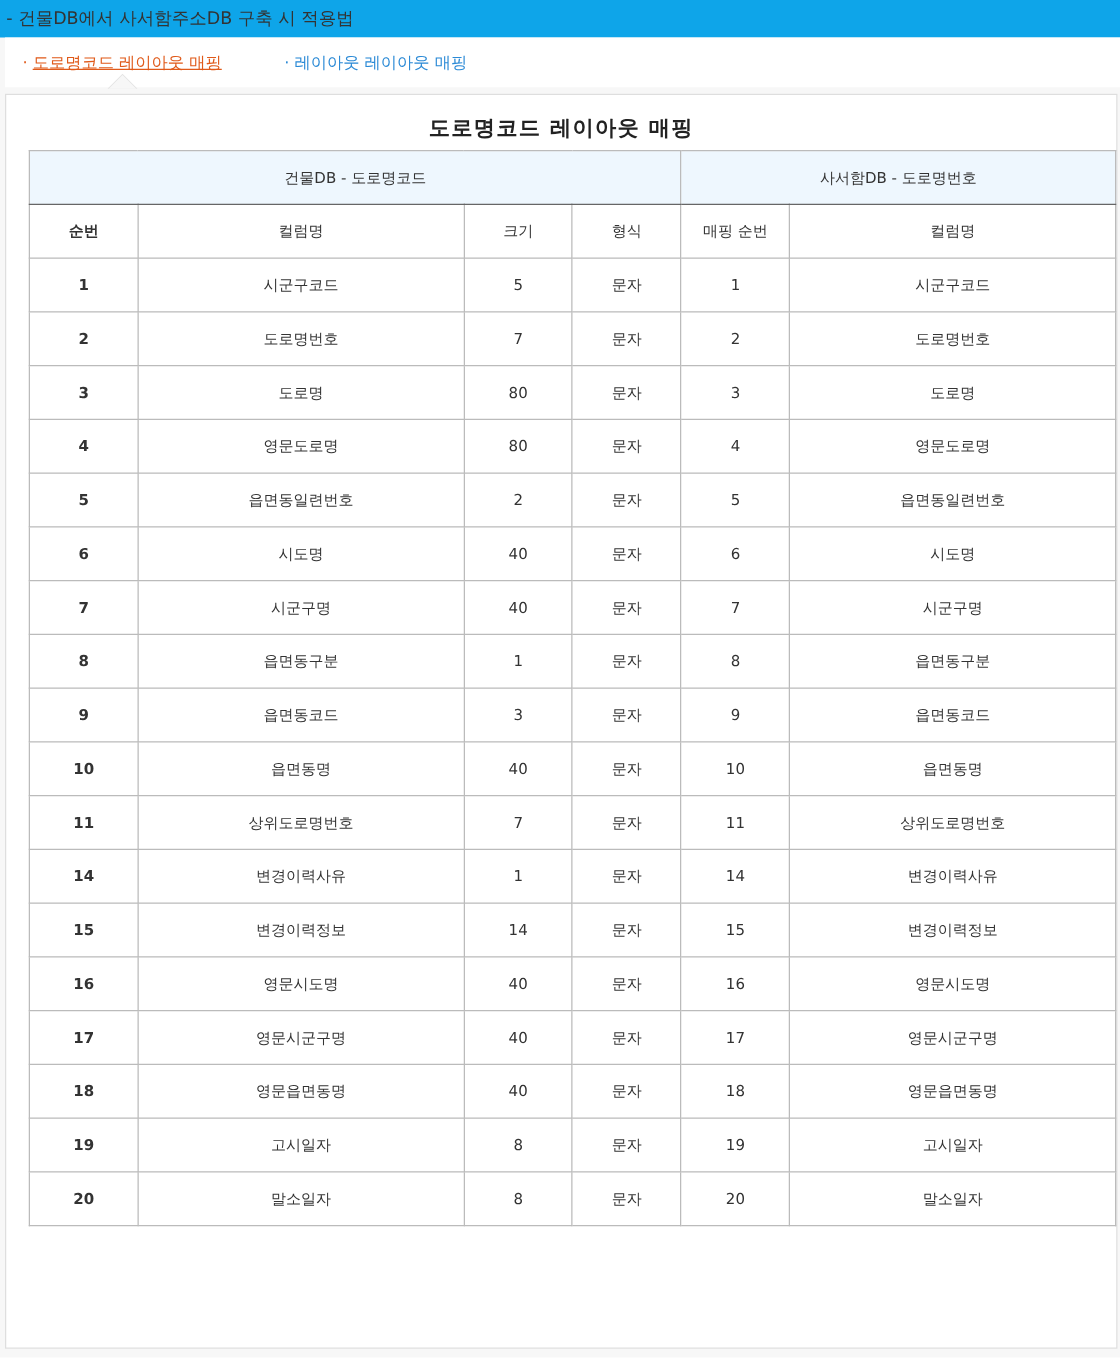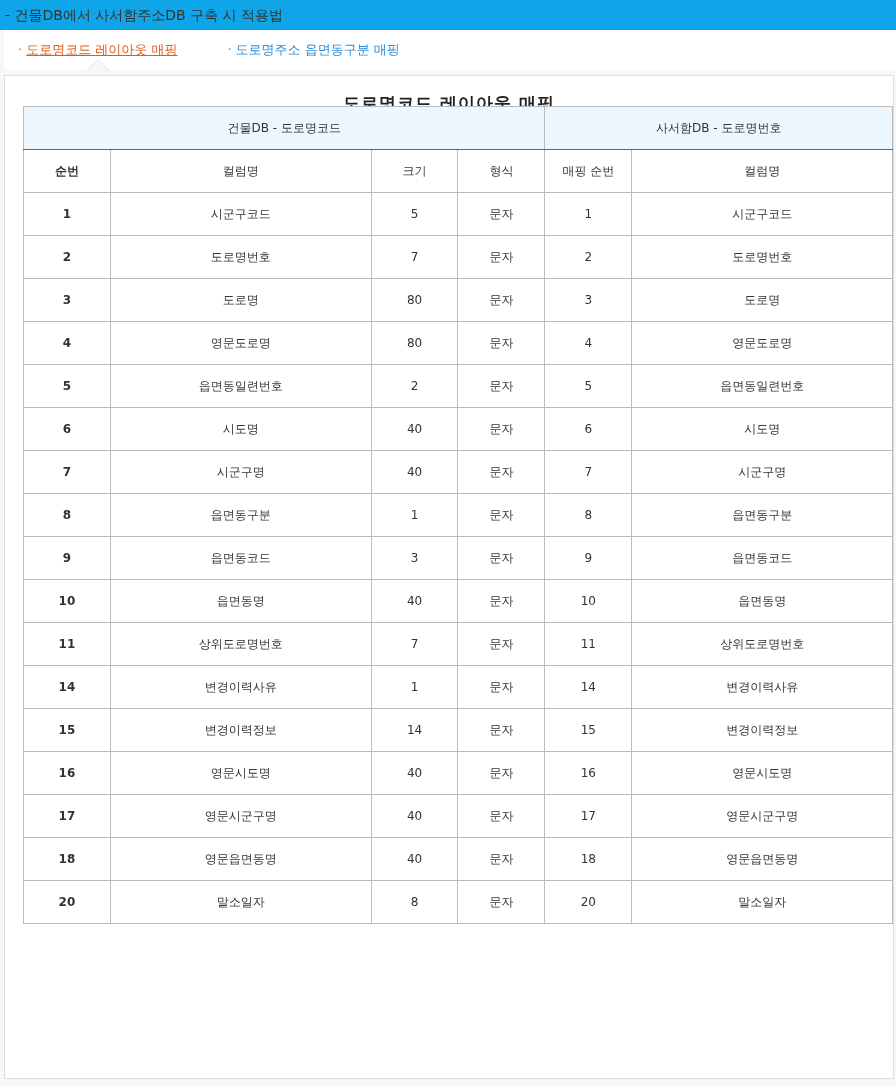--- a/index.html
+++ b/index.html
@@ -55,21 +55,21 @@
     border: 1px solid #dedede;
     box-sizing: border-box;
   }
   .panel-title {
     text-align: center;
     font-size: 17px; font-weight: bold; color: #222;
     margin-top: 15px; height: 30px; line-height: 24px;
     letter-spacing: 1px;
   }
   table.map {
-    position: absolute; left: 18px; top: 30px;
+    position: absolute; left: 18px; top: 44px;
     border-collapse: collapse;
     border: 1.5px solid #666;
     table-layout: fixed;
     font-size: 12px;
   }
   table.map td, table.map th {
     border: 1px solid #bbb;
     text-align: center; vertical-align: middle;
     padding: 0;
     height: 42px;
@@ -87,21 +87,21 @@
 </head>
 <body>
 
 <div class="heading">- 건물DB에서 사서함주소DB 구축 시 적용법</div>
 
 <div class="tabs">
   <div class="tab active">
     <span class="dot">·</span><span class="tab-label">도로명코드 레이아웃 매핑</span>
   </div>
   <div class="tab inactive">
-    <span class="dot">·</span><span class="tab-label">도로명주소 읍면동구분 매핑</span>
+    <span class="dot">·</span><span class="tab-label">레이아웃 레이아웃 매핑</span>
   </div>
 </div>
 <div class="gap">
   <div class="caret"></div>
 </div>
 
 <div class="panel">
   <div class="panel-title">도로명코드 레이아웃 매핑</div>
 
   <table class="map">
@@ -250,20 +250,28 @@
         </tr>
         <tr>
           <td class="no">18</td>
           <td>영문읍면동명</td>
           <td>40</td>
           <td>문자</td>
           <td>18</td>
           <td>영문읍면동명</td>
         </tr>
         <tr>
+          <td class="no">19</td>
+          <td>고시일자</td>
+          <td>8</td>
+          <td>문자</td>
+          <td>19</td>
+          <td>고시일자</td>
+        </tr>
+        <tr>
           <td class="no">20</td>
           <td>말소일자</td>
           <td>8</td>
           <td>문자</td>
           <td>20</td>
           <td>말소일자</td>
         </tr>
       </tbody>
   </table>
 </div>

